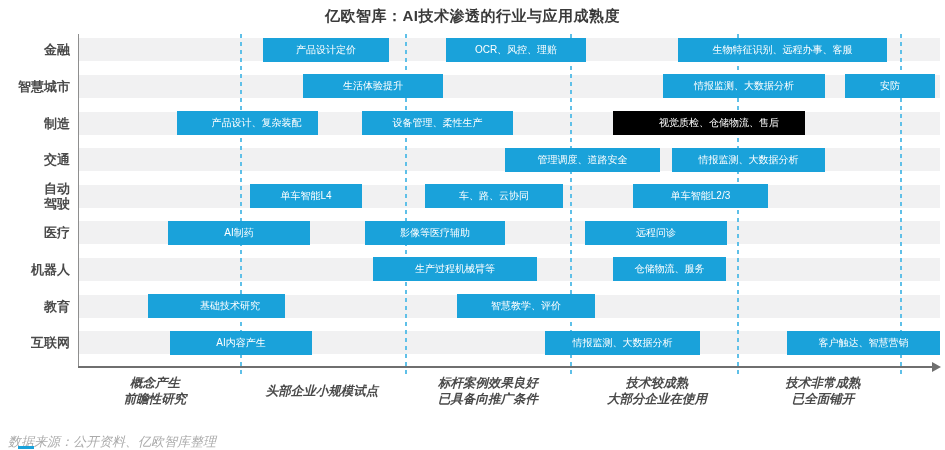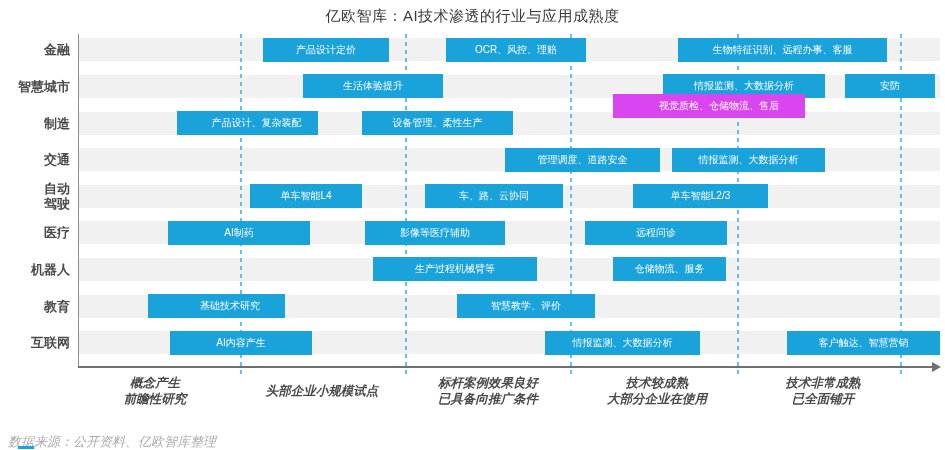--- a/index.html
+++ b/index.html
@@ -1,20 +1,20 @@
 <!DOCTYPE html>
 <html><head>
 <meta charset="utf-8">
 <style>
   *{box-sizing:border-box;margin:0;padding:0}
   html,body{width:945px;height:450px;background:#ffffff;
     font-family:"Liberation Sans","DejaVu Sans",sans-serif;}
   #canvas{position:relative;width:945px;height:450px;overflow:hidden;background:#fff;}
   .title{position:absolute;top:7px;left:0;width:945px;text-align:center;
-    font-size:15px;font-weight:400;color:#3a3a3a;letter-spacing:.5px;}
+    font-size:15px;font-weight:700;color:#3a3a3a;letter-spacing:.5px;}
   .stripe{position:absolute;background:#f1f1f2;z-index:1;}
   .divider{position:absolute;top:34px;height:341px;width:2px;z-index:2;
     background:repeating-linear-gradient(to bottom,#5fc0e8 0 4px,transparent 4px 8px);}
   .axis-y{position:absolute;left:78px;top:34px;width:1px;height:333px;background:#8e8e8e;z-index:2;}
   .axis-x{position:absolute;left:78px;top:366px;height:2px;width:856px;background:#6f6f6f;z-index:2;}
   .axis-arrow{position:absolute;left:932px;top:362px;width:0;height:0;z-index:2;
     border-left:9px solid #6f6f6f;border-top:5px solid transparent;border-bottom:5px solid transparent;}
   .row-label{position:absolute;left:0;width:70px;text-align:right;font-size:13px;
     font-weight:700;color:#4a4a4a;line-height:15px;z-index:3;}
   .box{position:absolute;height:24px;line-height:24px;color:#fff;font-size:10px;
@@ -58,21 +58,21 @@
     <div class="divider" style="left: 737px;"></div>
     <div class="divider" style="left: 900px;"></div>
     <div class="box" style="left: 263px; top: 37.8px; width: 126px; background: rgb(26, 162, 218);">产品设计定价</div>
     <div class="box" style="left: 446px; top: 37.8px; width: 140px; background: rgb(26, 162, 218);">OCR、风控、理赔</div>
     <div class="box" style="left: 678px; top: 37.8px; width: 209px; background: rgb(26, 162, 218);">生物特征识别、远程办事、客服</div>
     <div class="box" style="left: 303px; top: 74.4px; width: 140px; background: rgb(26, 162, 218);">生活体验提升</div>
     <div class="box" style="left: 663px; top: 74.4px; width: 162px; background: rgb(26, 162, 218);">情报监测、大数据分析</div>
     <div class="box" style="left: 845px; top: 74.4px; width: 90px; background: rgb(26, 162, 218);">安防</div>
     <div class="box" style="left: 177px; top: 111px; width: 141px; background: rgb(26, 162, 218); padding-left: 18px;">产品设计、复杂装配</div>
     <div class="box" style="left: 362px; top: 111px; width: 151px; background: rgb(26, 162, 218);">设备管理、柔性生产</div>
-    <div class="box" style="left: 613px; top: 94px; width: 192px; background: #d946ef; padding-left: 20px;">视觉质检、仓储物流、售后</div>
+    <div class="box" style="left: 613px; top: 111px; width: 192px; background: #000000; padding-left: 20px;">视觉质检、仓储物流、售后</div>
     <div class="box" style="left: 505px; top: 147.6px; width: 155px; background: rgb(26, 162, 218);">管理调度、道路安全</div>
     <div class="box" style="left: 672px; top: 147.6px; width: 153px; background: rgb(26, 162, 218);">情报监测、大数据分析</div>
     <div class="box" style="left: 250px; top: 184.2px; width: 112px; background: rgb(26, 162, 218);">单车智能L4</div>
     <div class="box" style="left: 425px; top: 184.2px; width: 138px; background: rgb(26, 162, 218);">车、路、云协同</div>
     <div class="box" style="left: 633px; top: 184.2px; width: 135px; background: rgb(26, 162, 218);">单车智能L2/3</div>
     <div class="box" style="left: 168px; top: 220.8px; width: 142px; background: rgb(26, 162, 218);">AI制药</div>
     <div class="box" style="left: 365px; top: 220.8px; width: 140px; background: rgb(26, 162, 218);">影像等医疗辅助</div>
     <div class="box" style="left: 585px; top: 220.8px; width: 142px; background: rgb(26, 162, 218);">远程问诊</div>
     <div class="box" style="left: 373px; top: 257.4px; width: 164px; background: rgb(26, 162, 218);">生产过程机械臂等</div>
     <div class="box" style="left: 613px; top: 257.4px; width: 113px; background: rgb(26, 162, 218);">仓储物流、服务</div>

